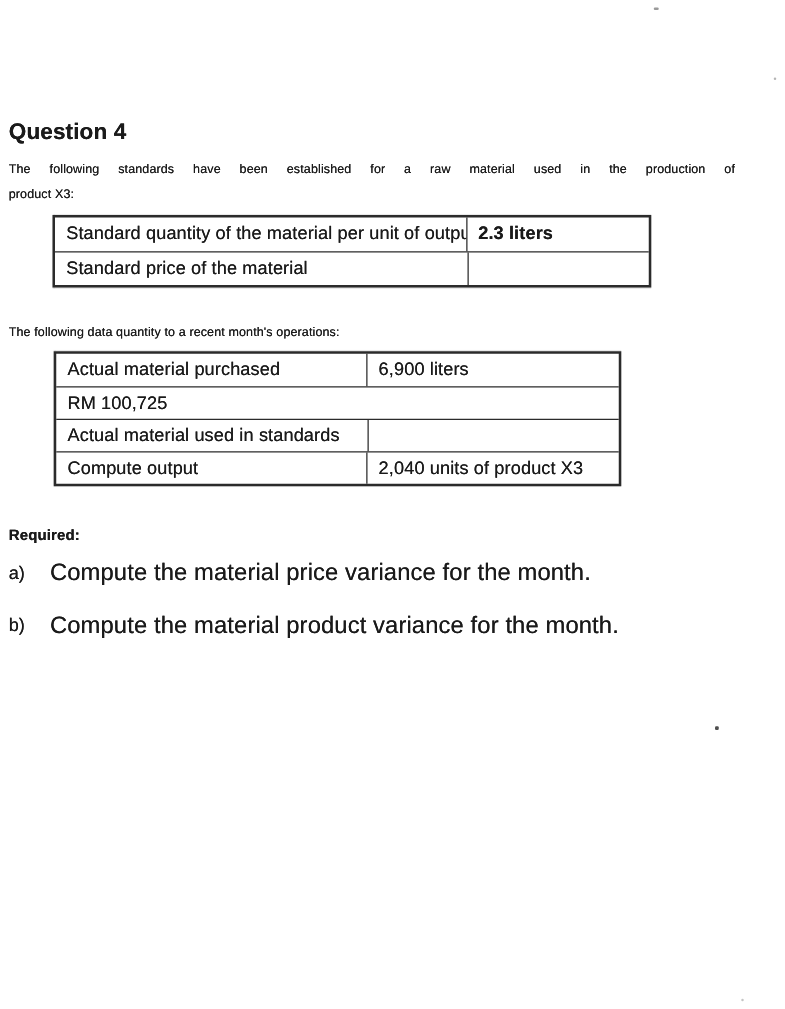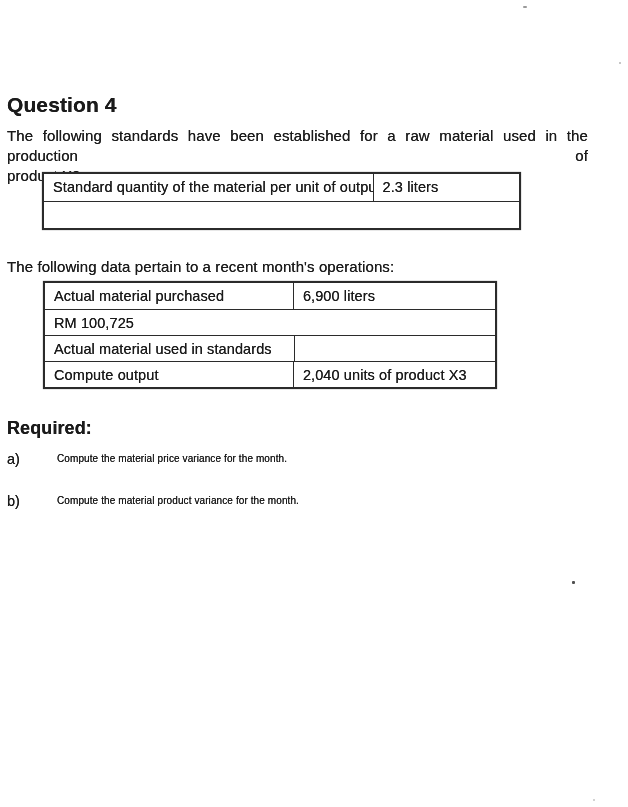--- a/index.html
+++ b/index.html
@@ -16,47 +16,47 @@
     overflow: hidden;
   }
   .page {
     position: relative;
     width: 628px;
     height: 807px;
     background: #ffffff;
   }
   .txt {
     position: absolute;
-    font-size: 15px;
+    font-size: 10px;
     line-height: 20px;
     color: #1b1b1b;
     text-shadow: 0 0 0.45px #2a2a2a;
     letter-spacing: 0.1px;
   }
   .bold {
     font-weight: bold;
     text-shadow: 0 0 0.5px #111;
   }
-  .q-title   { left: 7px;  top: 95px;  font-size: 21px; text-align: center; }
+  .q-title   { left: 7px;  top: 95px;  font-size: 18px; text-align: center; }
   .intro     { left: 7px;  top: 126px; width: 581px; }
   .intro-l1  { text-align: justify; text-align-last: justify; }
   .intro-l2  { }
   .data-intro{ left: 7px;  top: 257px; }
-  .required  { left: 7px;  top: 418px; font-size: 18px; text-align: center; }
+  .required  { left: 7px;  top: 418px; font-size: 12px; text-align: center; }
   .req-row   { position: absolute; left: 7px; width: 560px; }
   .req-a     { top: 449px; }
   .req-b     { top: 491px; }
   .req-marker{
     position: absolute; left: 0; top: 0;
     font-size: 14.5px; line-height: 20px;
     text-shadow: 0 0 0.45px #2a2a2a;
   }
   .req-text  {
-    display: block; margin-left: 50px;
-    font-size: 10px; line-height: 20px;
+    display: block; margin-left: 33px;
+    font-size: 19px; line-height: 20px;
     text-shadow: 0 0 0.45px #2a2a2a;
     letter-spacing: 0.1px;
   }
   
   .tbl {
     position: absolute;
     border: 2px solid #2b2b2b;
     box-sizing: border-box;
     box-shadow: 0 0 1px rgba(0,0,0,0.55);
     background: #fff;
@@ -76,21 +76,21 @@
     padding: 4px 8px 0 9px;
     font-size: 14.5px;
     line-height: 19px;
     white-space: nowrap;
     overflow: hidden;
     text-shadow: 0 0 0.45px #2a2a2a;
     letter-spacing: 0.1px;
   }
   .cell-label { border-right: 1.5px solid #2b2b2b; }
   .std-tbl .cell-label { width: 331px; }
-  .std-tbl .cell-value { width: 146px; }
+  .std-tbl .cell-value { width: 146px; font-weight: bold; }
   .ops-tbl .cell-label { width: 250px; }
   .ops-tbl .cell-value { width: 202px; }
   
   .speck { position: absolute; border-radius: 1px; }
   .speck-1 { left: 523px; top: 6px;   width: 4px; height: 2px; background: #9a9a9a; }
   .speck-2 { left: 619px; top: 62px;  width: 2px; height: 2px; background: #b5b5b5; }
   .speck-3 { left: 572px; top: 581px; width: 3px; height: 3px; background: #4f4f4f; }
   .speck-4 { left: 593px; top: 799px; width: 2px; height: 2px; background: #c4c4c4; }
 </style>
 </head>
@@ -104,24 +104,25 @@
     <div class="intro-l1">The following standards have been established for a raw material used in the production of</div>
     <div class="intro-l2">product X3:</div>
   </div>
 
   <div class="tbl std-tbl">
     <div class="trow">
       <div class="cell cell-label">Standard quantity of the material per unit of output</div>
       <div class="cell cell-value">2.3 liters</div>
     </div>
     <div class="trow">
+      <div class="cell cell-label">Standard price of the material</div>
     </div>
   </div>
 
-  <div class="txt data-intro">The following data pertain to a recent month's operations:</div>
+  <div class="txt data-intro">The following data quantity to a recent month's operations:</div>
 
   <div class="tbl ops-tbl">
     <div class="trow">
       <div class="cell cell-label">Actual material purchased</div>
       <div class="cell cell-value">6,900 liters</div>
     </div>
     <div class="trow">
       <div class="cell cell-value">RM 100,725</div>
     </div>
     <div class="trow">

